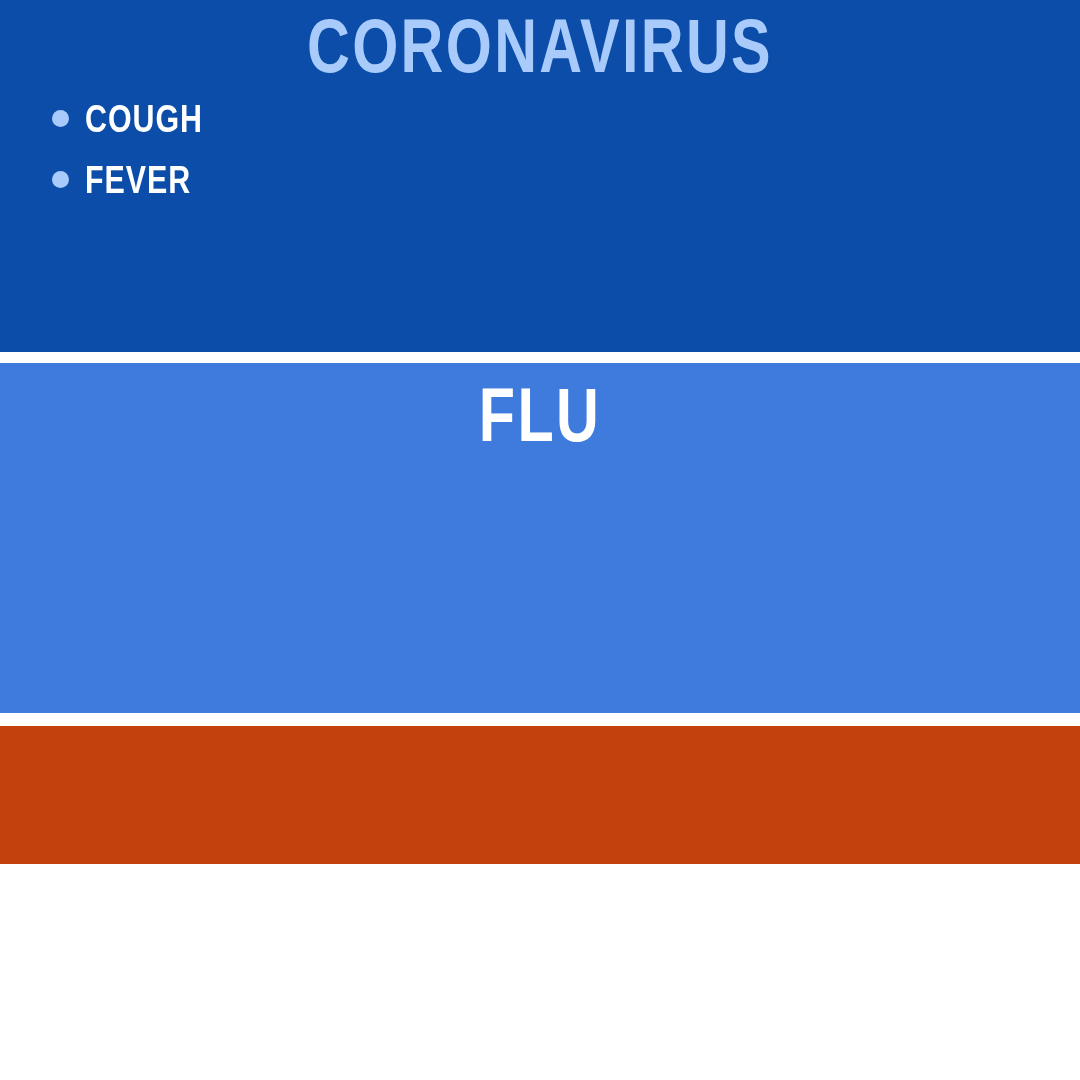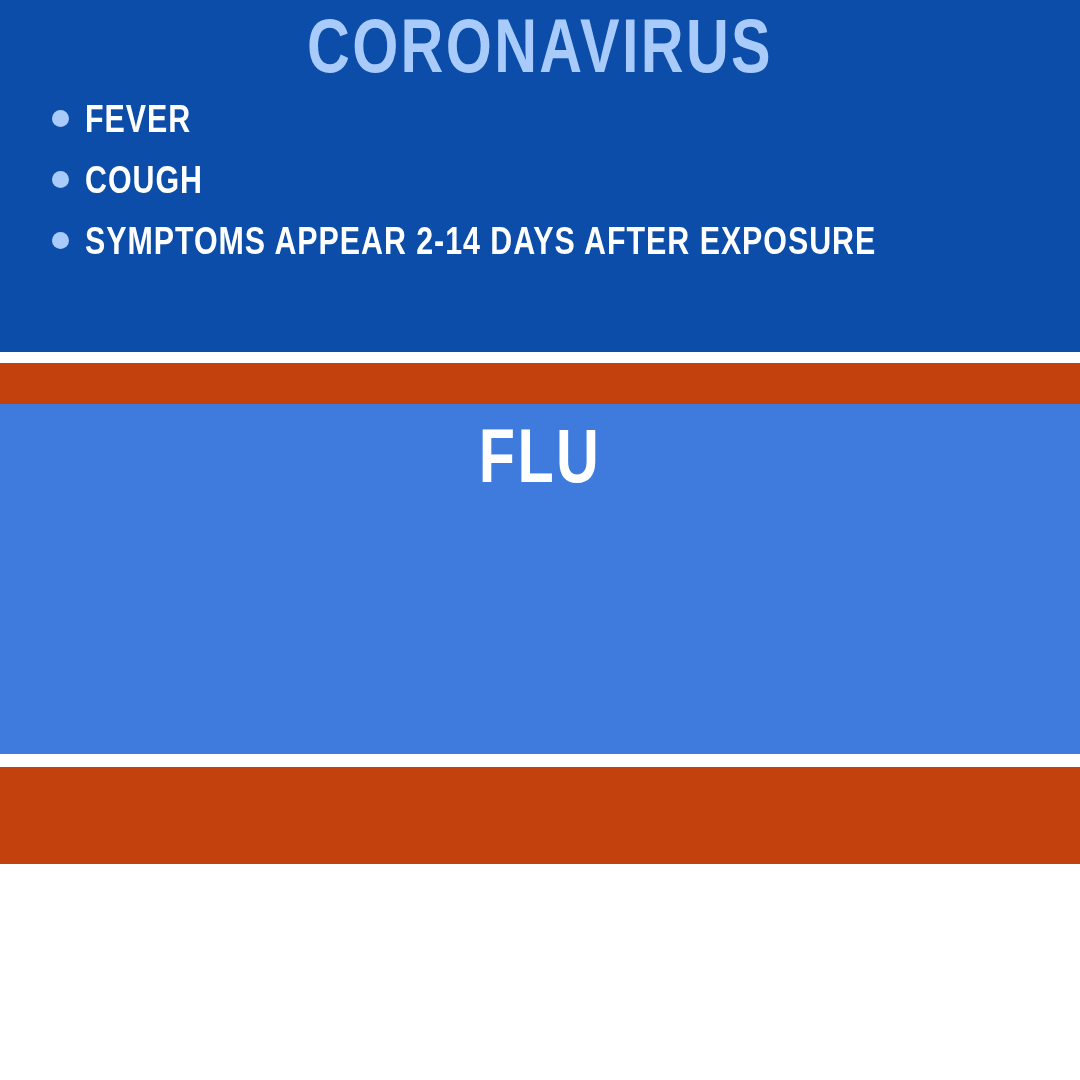--- a/index.html
+++ b/index.html
@@ -31,21 +31,21 @@
   }
   .divider {
     width: 100%;
     background: #ffffff;
     flex: 0 0 auto;
   }
 
   
   .section-corona   { height: 352px; background: #0B4DA8; }
   .divider-1        { height: 11px; }
-  .section-flu      { height: 350px; background: #3F7BDC; margin-top: 41px; }
+  .section-flu      { height: 350px; background: #3F7BDC; }
   .divider-2        { height: 13px; }
   .section-allergy  { height: 354px; background: #A8CBFB; }
 
   
   .sec-title {
     text-align: center;
     font-family: "Liberation Sans", sans-serif;
     font-weight: 700;
     letter-spacing: 1.5px;
     line-height: 1;
@@ -118,29 +118,25 @@
 <body>
 
 <div class="poster">
 
   <section class="section section-corona">
     <div class="sec-title title-corona">CORONAVIRUS</div>
 
     <ul class="bullet-list corona-list">
       <li class="bullet-item">
         <span class="bullet-dot"></span>
-        <span class="bullet-text">FEVER</span>
-      </li>
-      <li class="bullet-item">
-        <span class="bullet-dot"></span>
         <span class="bullet-text">COUGH</span>
       </li>
       <li class="bullet-item">
         <span class="bullet-dot"></span>
-        <span class="bullet-text">SYMPTOMS APPEAR 2-14 DAYS AFTER EXPOSURE</span>
+        <span class="bullet-text">FEVER</span>
       </li>
     </ul>
   </section>
 
   <div class="divider divider-1"></div>
 
   <section class="section section-flu">
     <div class="sec-title title-flu">FLU</div>
 
   </section>

